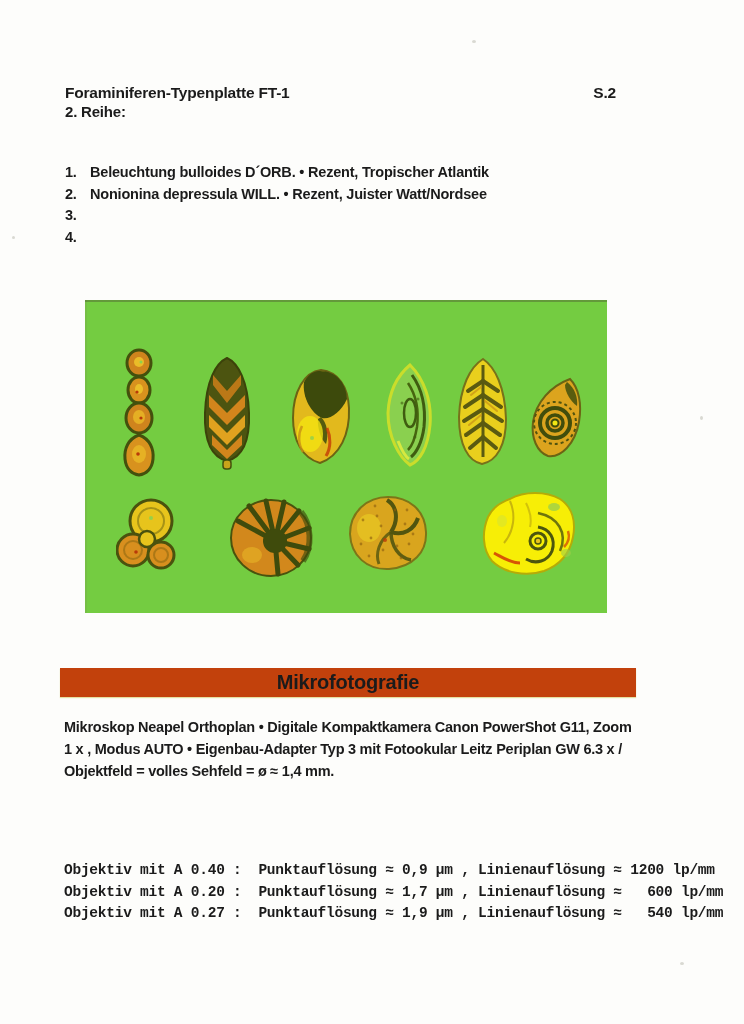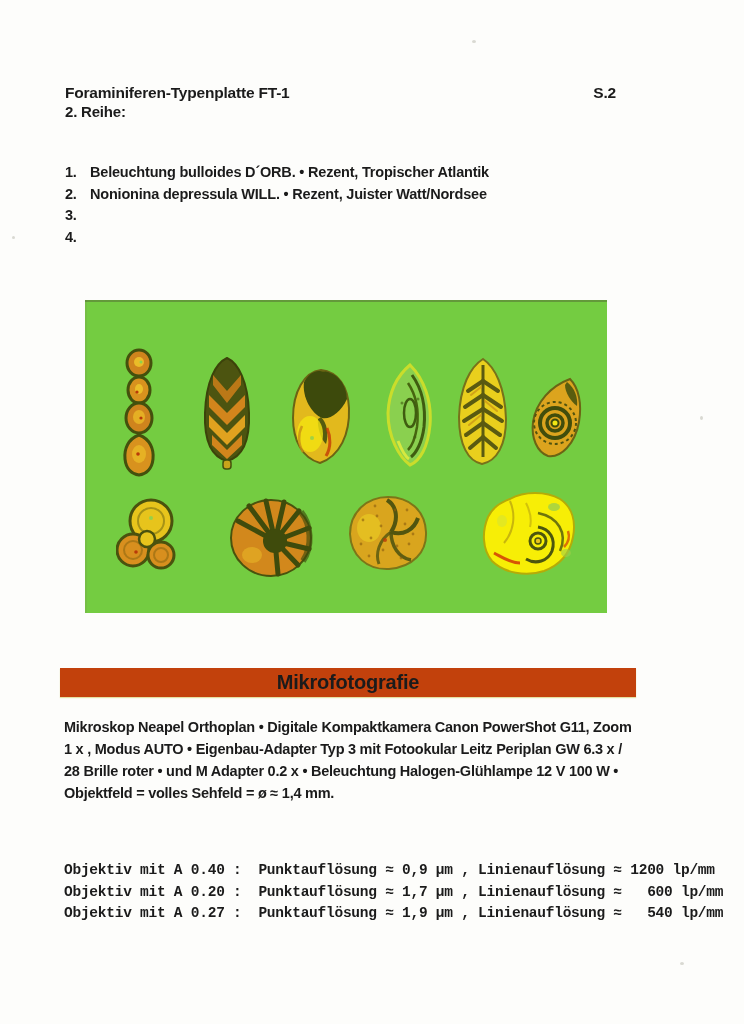--- a/index.html
+++ b/index.html
@@ -237,21 +237,20 @@
     </svg>
   </div>
 
   <div class="band">
     <span class="band-title">Mikrofotografie</span>
   </div>
 
   <div class="micro-paragraph">
     <div>Mikroskop Neapel Orthoplan • Digitale Kompaktkamera Canon PowerShot G11, Zoom</div>
     <div>1 x , Modus AUTO • Eigenbau-Adapter Typ 3 mit Fotookular Leitz Periplan GW 6.3 x /</div>
-    <div>28 Brille roter • und M Adapter 0.2 x • Beleuchtung Halogen-Glühlampe 12 V 100 W •</div>
     <div>Objektfeld = volles Sehfeld = ø ≈ 1,4 mm.</div>
   </div>
 
 
   <div class="objectives">
     <div>Objektiv mit A 0.40 :  Punktauflösung ≈ 0,9 µm , Linienauflösung ≈ 1200 lp/mm</div>
     <div>Objektiv mit A 0.20 :  Punktauflösung ≈ 1,7 µm , Linienauflösung ≈   600 lp/mm</div>
     <div>Objektiv mit A 0.27 :  Punktauflösung ≈ 1,9 µm , Linienauflösung ≈   540 lp/mm</div>
   </div>
 

